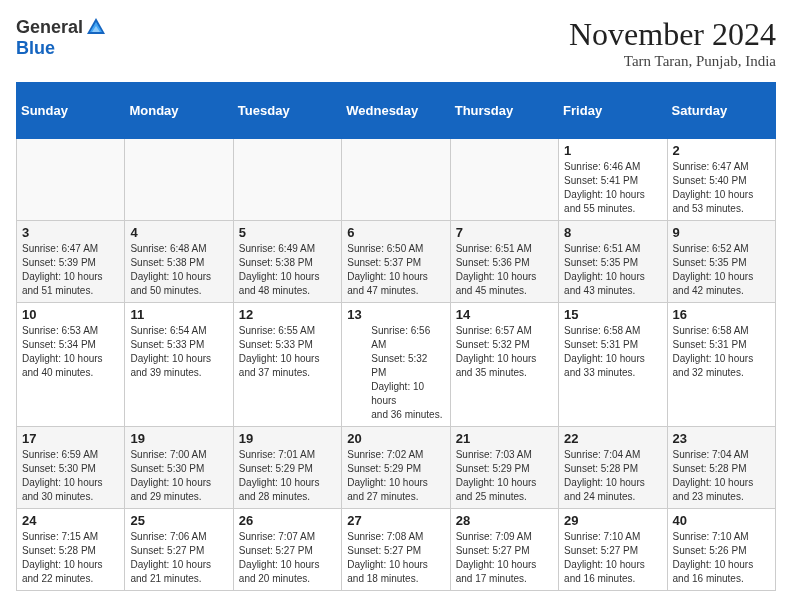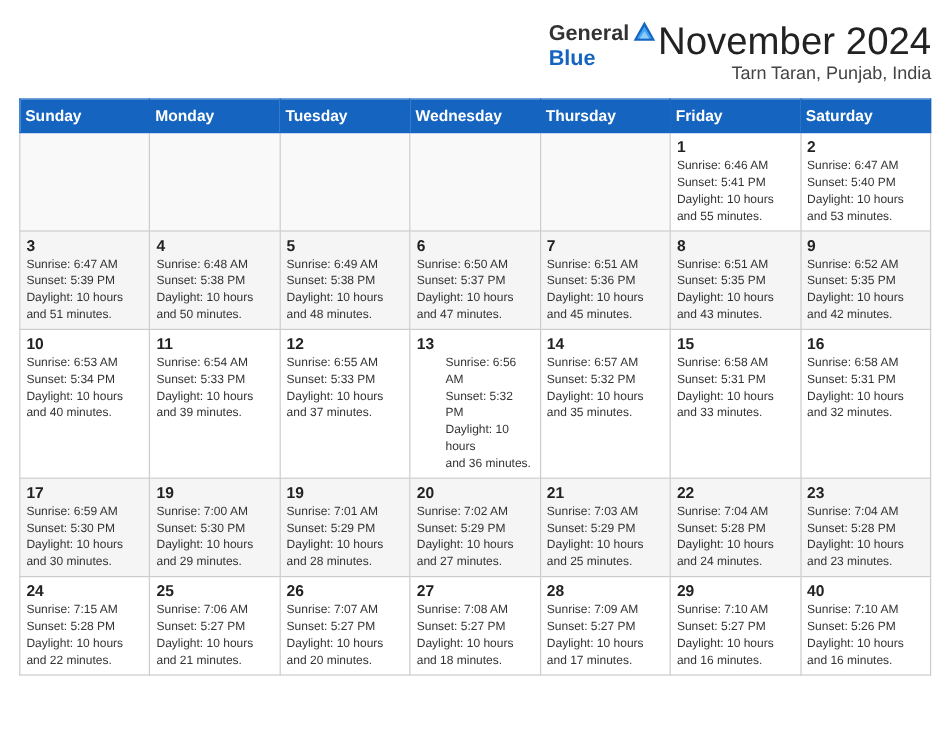--- a/index.html
+++ b/index.html
@@ -5,24 +5,23 @@
     * { box-sizing: border-box; margin: 0; padding: 0; }
     body {
       font-family: Arial, sans-serif;
       background: #fff;
       width: 792px;
       min-height: 612px;
       padding: 16px;
     }
     .header {
       display: flex;
-      justify-content: flex-end;
+      justify-content: space-between;
       align-items: flex-start;
       margin-bottom: 12px;
-      margin-left: 16px;
     }
     .logo {
       display: flex;
       flex-direction: column;
       align-items: flex-start;
     }
     .logo-text {
       display: flex;
       align-items: center;
     }
@@ -36,40 +35,41 @@
       font-weight: bold;
       color: #1565c0;
     }
     .logo-icon {
       width: 22px;
       height: 22px;
       margin-left: 2px;
     }
     .title-block {
       text-align: right;
+      font-family: Liberation Serif, serif;
     }
     .month-title {
       font-size: 32px;
       font-weight: normal;
       color: #222;
     }
     .location {
       font-size: 15px;
       color: #444;
     }
     .calendar {
       width: 100%;
       border-collapse: collapse;
     }
     .calendar th {
       background: #1565c0;
       color: #fff;
       font-size: 13px;
       font-weight: bold;
-      padding: 6px 4px;
+      padding: 20px 4px;
       text-align: left;
       border: 1px solid #1565c0;
     }
     .calendar td {
       border: 1px solid #ccc;
       vertical-align: top;
       padding: 4px 5px;
       font-size: 10.5px;
       color: #333;
       width: calc(100% / 7);

